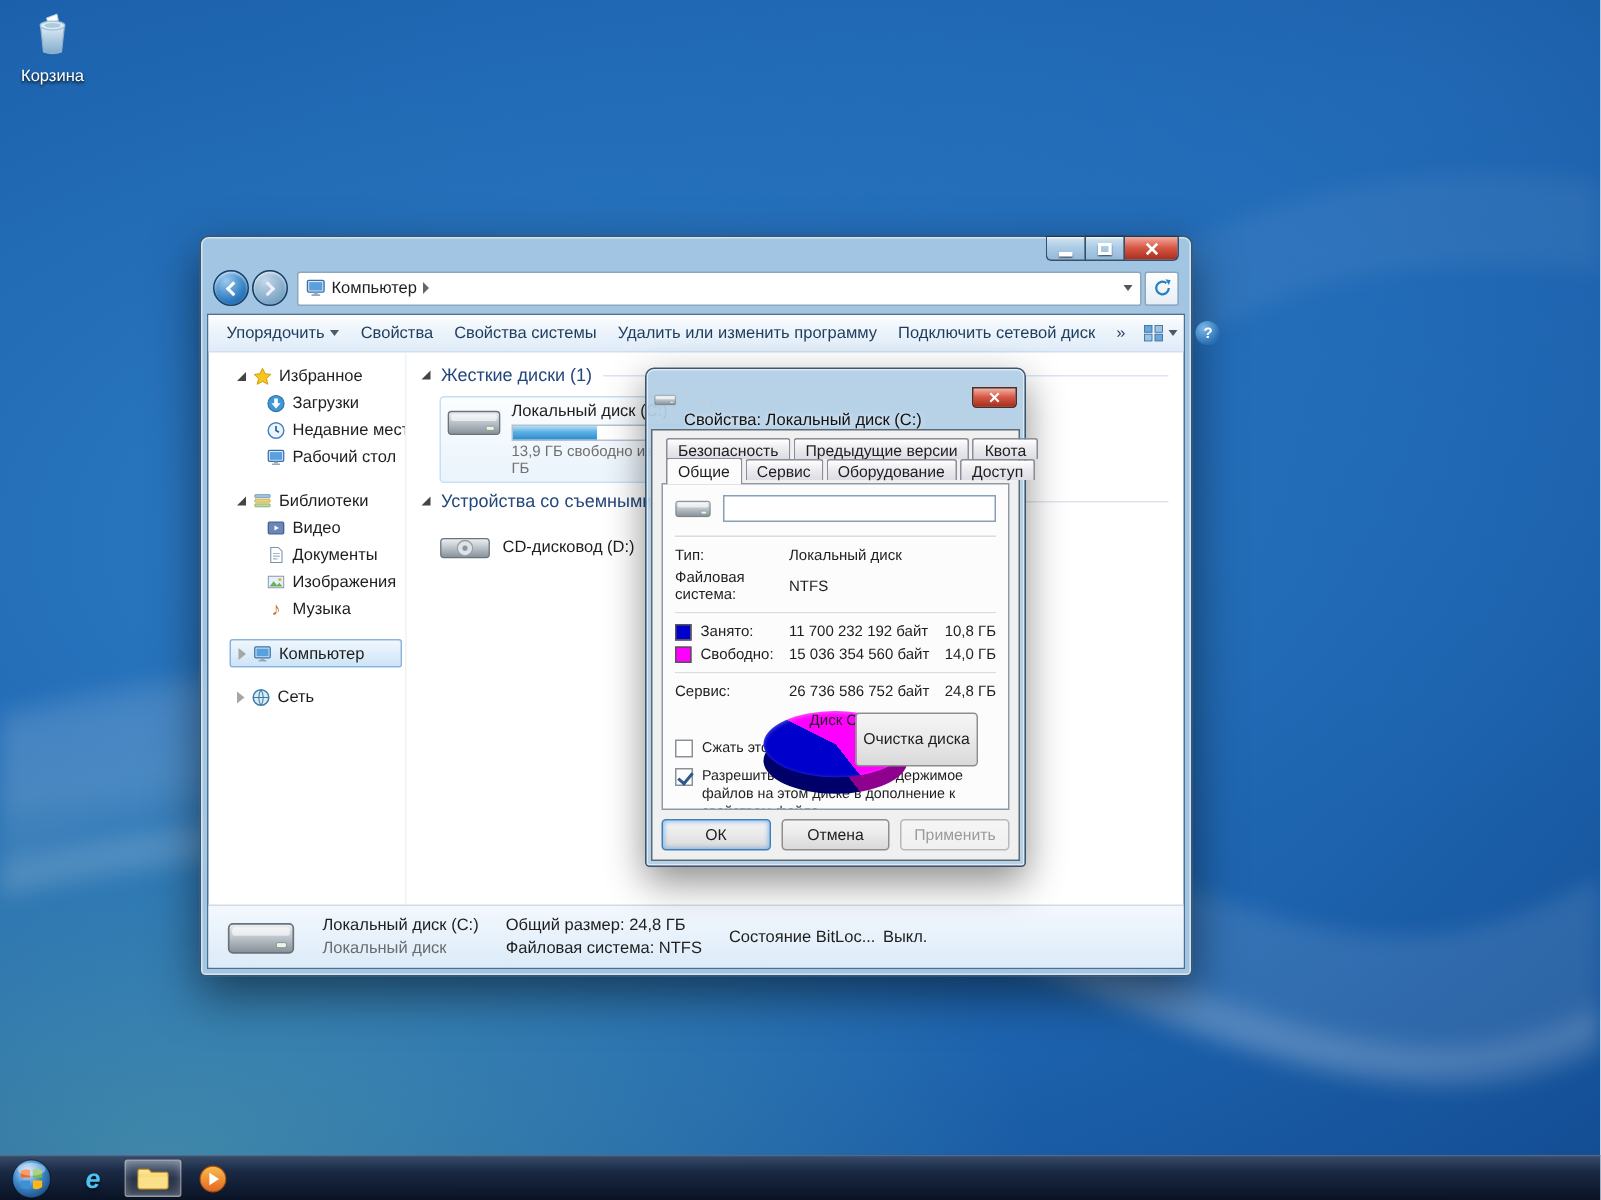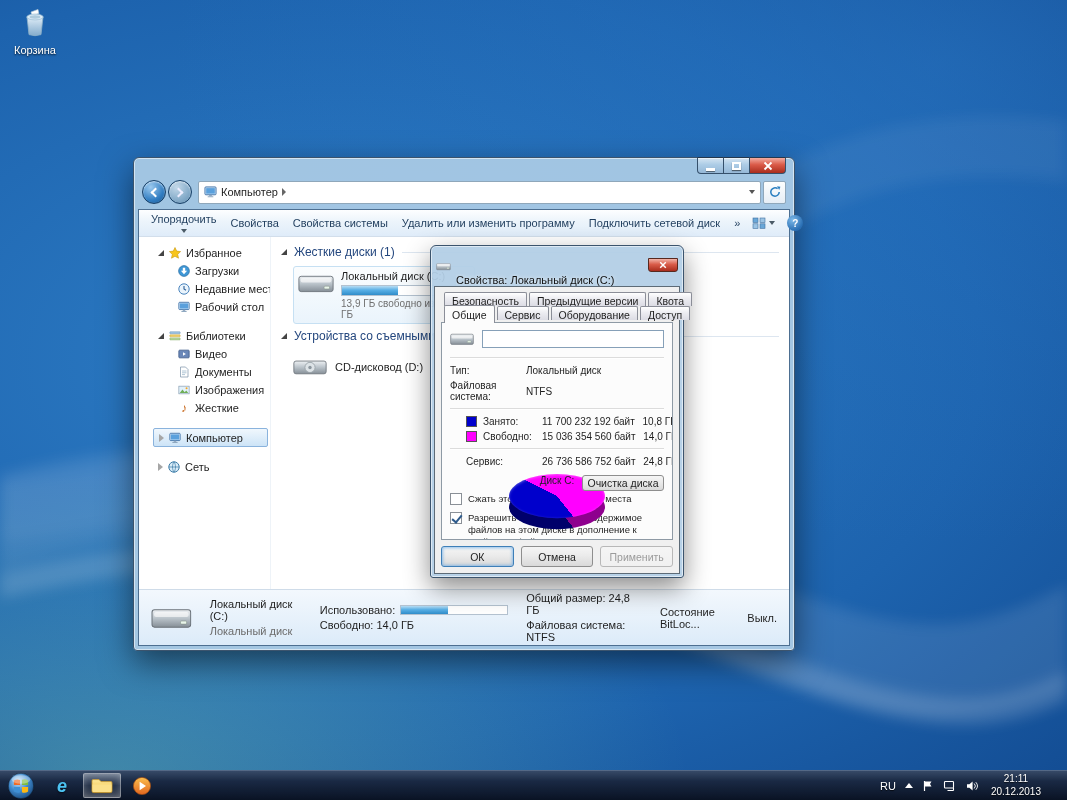--- a/index.html
+++ b/index.html
@@ -54,21 +54,21 @@
   .refresh-btn { width:23px; height:23px; margin-left:-4px; background:linear-gradient(#fdfefe,#e6eef6);
     border:1px solid #8fa7ba; border-radius:2px; display:flex; align-items:center; justify-content:center; }
   .search-box { width:162px; height:23px; flex:0 0 162px; background:#fff; border:1px solid #8fa7ba; border-radius:2px;
     display:flex; align-items:center; padding:0 5px; }
   .search-box input { flex:1; min-width:0; border:none; outline:none; font-family:inherit; font-size:11px; color:#333; background:transparent; }
   .search-box input::placeholder { color:#8b8b8b; }
 
   .win-content { flex:1; min-height:0; border:1px solid #4d6f91; background:#fff; display:flex; flex-direction:column; }
   .commandbar { flex:0 0 25px; display:flex; align-items:center; padding:0 6px; gap:2px;
     background:linear-gradient(#fdfeff, #ecf4fb 45%, #dfecf9); border-bottom:1px solid #d2deeb; color:#1e3c5c; }
-  .cmd-item { padding:3px 6px; display:flex; align-items:center; gap:4px; white-space:nowrap;flex-direction:column; }
+  .cmd-item { padding:3px 6px; display:flex; align-items:center; gap:4px; white-space:nowrap; }
   .tri-down { width:0; height:0; border-top:4px solid #4a5a66; border-left:3.5px solid transparent; border-right:3.5px solid transparent; }
   .cmd-right { margin-left:auto; display:flex; align-items:center; gap:8px; }
   .views-btn { display:flex; align-items:center; gap:3px; padding:2px 4px; }
   .help-circle { width:16px; height:16px; border-radius:50%; background:radial-gradient(circle at 35% 30%, #7db9e8, #2a6fb4 70%);
     color:#fff; font-size:10px; font-weight:bold; display:flex; align-items:center; justify-content:center; }
 
   .contentrow { flex:1; min-height:0; display:flex; }
   .sidebar { flex:0 0 120px; border-right:1px solid #eef3f8; padding-top:7px; overflow:hidden;margin-left:12px; }
   .tree-group { display:flex; align-items:center; height:18px; padding-left:7px; gap:5px; }
   .tree-item  { display:flex; align-items:center; height:18px; padding-left:27px; gap:5px; white-space:nowrap; }
@@ -114,33 +114,33 @@
   .tab { font-size:10.5px; height:14px; padding:2px 7px 0; margin-right:2px; white-space:nowrap;
     background:linear-gradient(#ffffff,#ececf1 45%, #dcdce4); border:1px solid #8b8e98; border-bottom:none; border-radius:2px 2px 0 0; }
   .tabs-front { display:flex; padding-left:3px; margin-top:0; position:relative; z-index:2; }
   .tab.active { background:#fcfcfc; height:18px; margin-top:-1px; padding-top:3px; position:relative; z-index:3; }
   .tab-page { flex:1; min-height:0; background:#fcfcfc; border:1px solid #8e9aa5; margin-top:-1px; padding:6px 8px 4px; display:flex; flex-direction:column; overflow:hidden; }
   .vol-row { display:flex; align-items:center; gap:8px; margin:1px 0 5px; }
   .vol-row input { flex:1; height:18px; border:1px solid #86a0b8; font-family:inherit; font-size:10px; padding:0 3px; outline:none; }
   .sep { height:2px; border-top:1px solid #dcdcdc; border-bottom:1px solid #fff; margin:4px 0; }
   .kv { display:flex; align-items:center; margin:2px 0; }
   .kv-label { width:76px; flex:0 0 76px; }
-  .legend { display:flex; align-items:center; margin:2px 16px; }
+  .legend { display:flex; align-items:center; margin:2px 0; }
   .sq { width:11px; height:11px; border:1px solid #555; margin-right:6px; flex:0 0 11px; }
   .leg-label { width:59px; flex:0 0 59px; }
   .leg-bytes { flex:1; white-space:nowrap; }
   .leg-gb { width:42px; flex:0 0 42px; text-align:right; }
   .pie-wrap { margin:5px auto 0; width:100px; height:56px; position:relative; }
   .pie-layer { position:absolute; left:2px; width:96px; height:96px; border-radius:50%; transform:scaleY(0.46); transform-origin:50% 0; }
   .pie-depth { top:11px; }
   .pie-top { top:0; box-shadow:inset 0 2px 4px rgba(255,255,255,.35); }
   .disk-row { position:relative; height:21px; display:flex; align-items:center; justify-content:center; margin-top:1px; }
   .btn { background:linear-gradient(#f5f5f5,#ebebeb 45%, #d9d9d9); border:1px solid #8e8e8e; border-radius:3px;
     font-size:10.5px; display:flex; align-items:center; justify-content:center; }
-  .cleanup-btn { position:absolute; right:0; top:0; width:82px; height:16px;justify-content:center; }
+  .cleanup-btn { position:absolute; right:12px; top:0; width:82px; height:36px;justify-content:center; }
   .cbrow { display:flex; align-items:flex-start; gap:6px; margin-top:7px; font-size:9.5px; line-height:1.25; }
   .cb { width:12px; height:12px; flex:0 0 12px; background:#fff; border:1px solid #8a9097; position:relative; margin-top:0; }
   .cb.checked::after { content:""; position:absolute; left:3px; top:0px; width:4px; height:8px;
     border:solid #2d5a8c; border-width:0 2px 2px 0; transform:rotate(40deg); }
   .dlg-buttons { flex:0 0 27px; display:flex; justify-content:flex-end; align-items:flex-end; gap:7px; padding-top:4px; }
   .dlg-buttons .btn { width:80px; height:21px; }
   .btn.default { border-color:#3e7fb8; box-shadow:inset 0 0 3px 1px rgba(96,166,230,.65); }
   .btn.disabled { color:#9b9b9b; border-color:#b8b8b8; background:linear-gradient(#f5f5f5,#f0f0f0); }
 
   
@@ -424,21 +424,21 @@
             <span>Документы</span>
           </div>
           <div class="tree-item">
             <svg class="ic12">
                 <use href="#i-pic"></use>
               </svg>
             <span>Изображения</span>
           </div>
           <div class="tree-item">
             <span class="music-glyph">♪</span>
-            <span>Жесткие</span>
+            <span>Музыка</span>
           </div>
           <div class="tree-gap"></div>
           <div class="tree-group selected">
             <span class="exp-closed"></span>
             <svg class="ic12">
                 <use href="#i-monitor"></use>
               </svg>
             <span>Компьютер</span>
           </div>
           <div class="tree-gap"></div>
@@ -483,29 +483,20 @@
         </div>
       </div>
 
       <div class="detailspane">
         <svg width="46" height="34">
             <use href="#i-hdd"></use>
           </svg>
         <div class="dp-col">
           <span>Локальный диск (C:)</span>
           <span class="dp-sub">Локальный диск</span>
-        </div>
-        <div class="dp-col">
-          <div class="dp-row">
-            <span>Использовано:</span>
-            <span class="dp-bar">
-              <span class="bar-fill" style="display: block; width: 44%;"></span>
-            </span>
-          </div>
-          <span>Свободно: 14,0 ГБ</span>
         </div>
         <div class="dp-col">
           <span>Общий размер: 24,8 ГБ</span>
           <span>Файловая система: NTFS</span>
         </div>
         <div class="dp-col">
           <div class="dp-row">
             <span>Состояние BitLoc...</span>
             <span>Выкл.</span>
           </div>
@@ -618,33 +609,15 @@
     <div class="task-btn active">
       <svg width="22" height="16">
           <use href="#i-folder"></use>
         </svg>
     </div>
     <div class="task-btn">
       <svg width="20" height="20">
           <use href="#i-wmp"></use>
         </svg>
     </div>
-    <div class="tray">
-      <span class="lang">RU</span>
-      <span class="tri-up-w"></span>
-      <svg width="12" height="12">
-          <use href="#i-flag"></use>
-        </svg>
-      <svg width="14" height="12">
-          <use href="#i-net"></use>
-        </svg>
-      <svg width="12" height="12">
-          <use href="#i-speaker"></use>
-        </svg>
-      <div class="clock">
-        <div>21:11</div>
-        <div>20.12.2013</div>
-      </div>
-      <div class="show-desktop"></div>
-    </div>
   </div>
 
 </div>
 
 </body></html>

